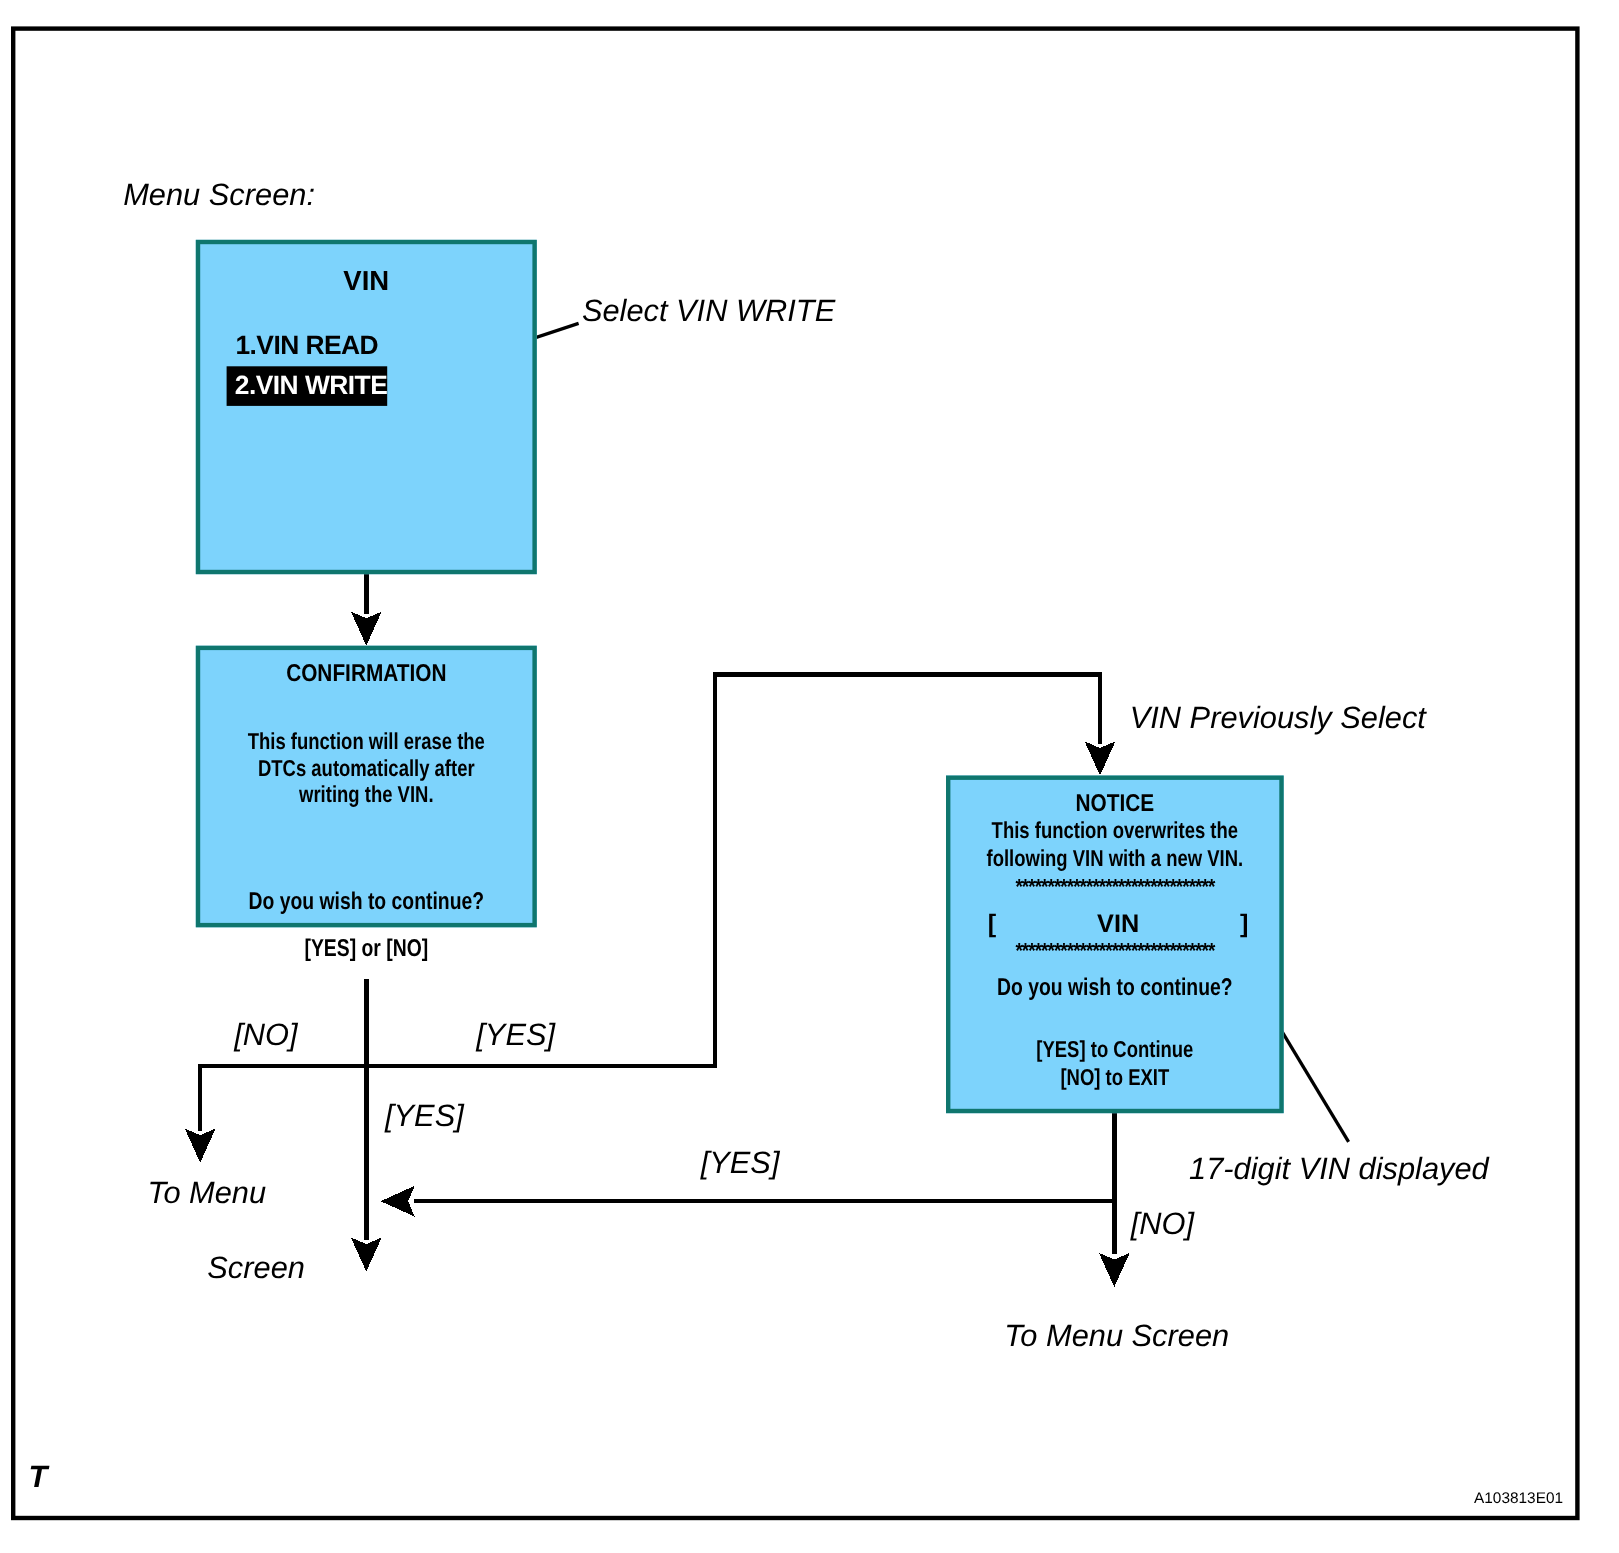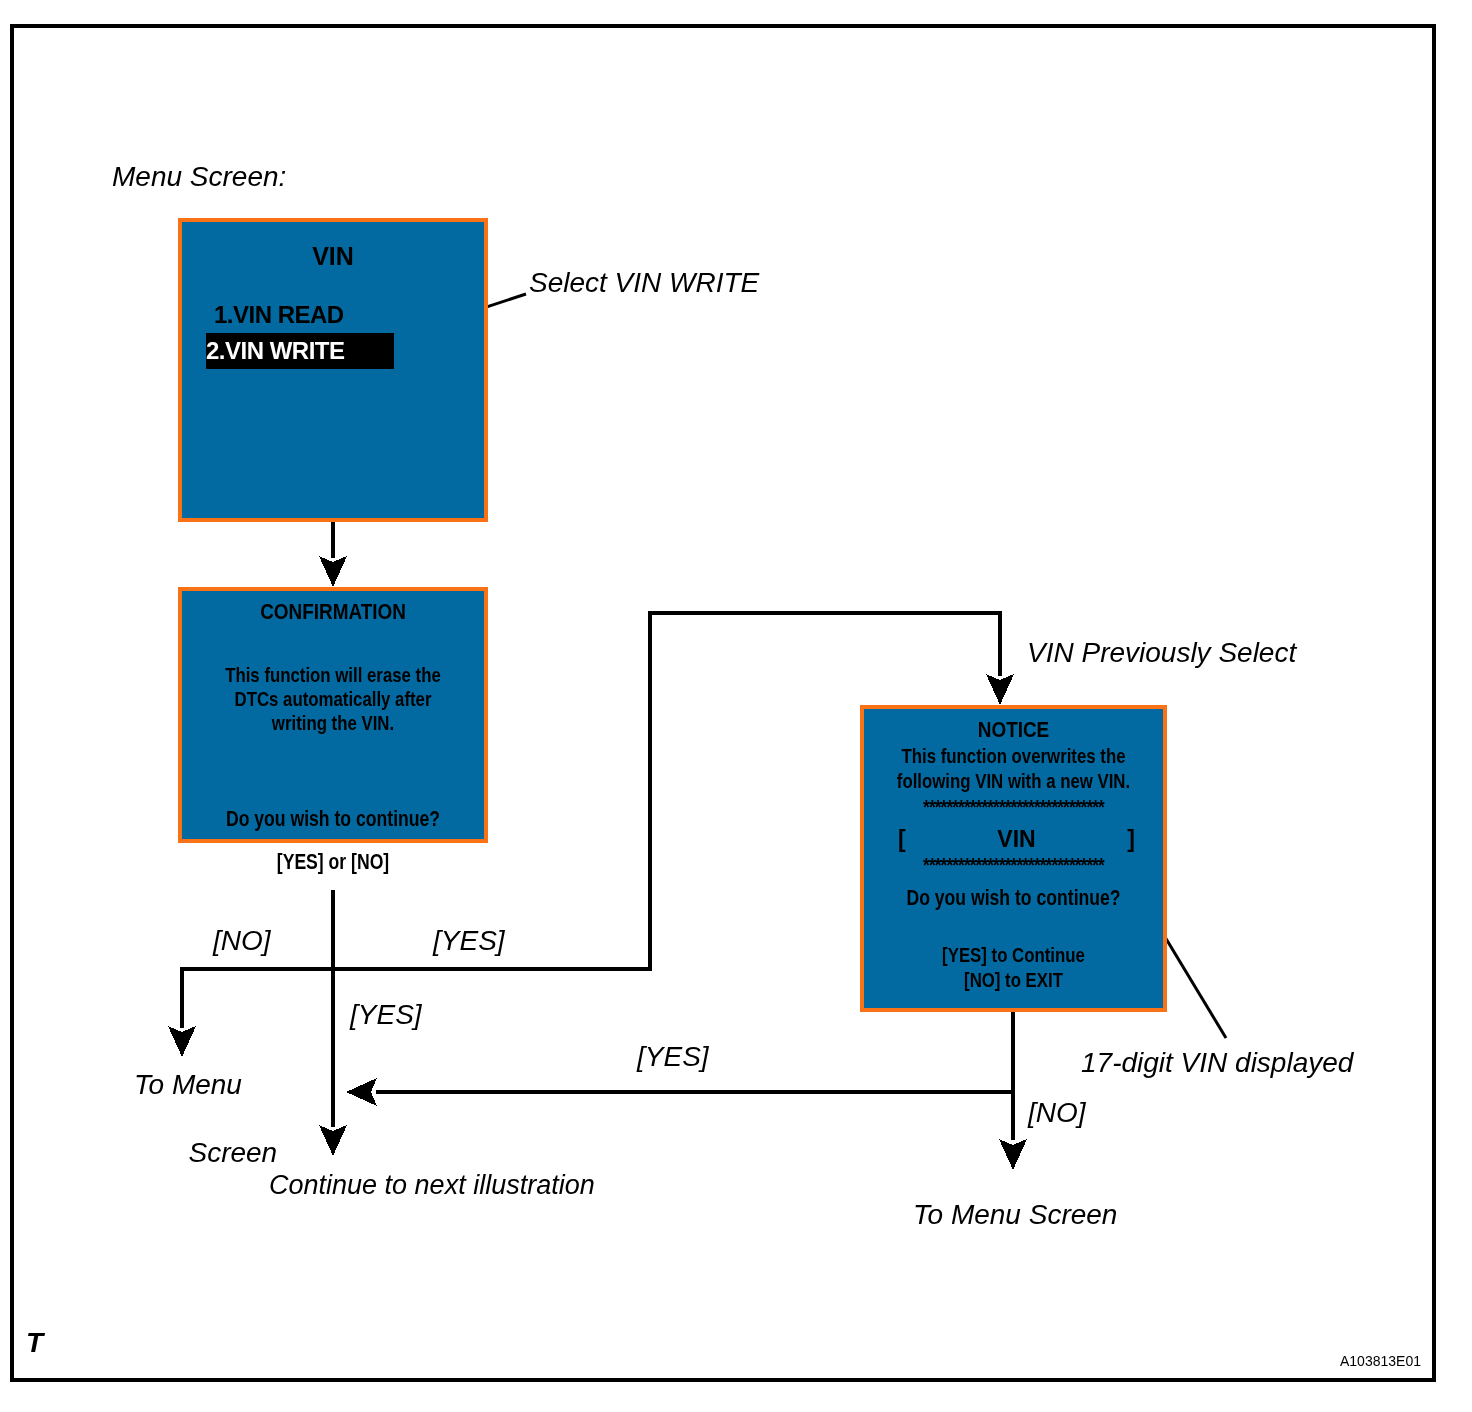--- a/index.html
+++ b/index.html
@@ -5,27 +5,27 @@
   html,body{margin:0;padding:0;background:#fff;}
   .canvas{
     position:relative;width:1472px;height:1412px;background:#ffffff;
     font-family:"Liberation Sans", sans-serif;color:#000;overflow:hidden;
   }
   .frame{position:absolute;left:10px;top:24px;width:1426px;height:1358px;
     border:4px solid #000;box-sizing:border-box;}
   svg.wires{position:absolute;left:0;top:0;width:1472px;height:1412px;}
   .label{position:absolute;font-size:28px;line-height:34px;white-space:pre;font-style:italic;}
   .label-sm{position:absolute;font-size:14px;line-height:20px;white-space:pre;}
-  .screen-box{position:absolute;border:4px solid #f97316;background:#0369a1;box-sizing:border-box;}
+  .screen-box{position:absolute;border:4px solid #0f766e;background:#7dd3fc;box-sizing:border-box;}
   .sc{position:absolute;left:0;right:0;text-align:center;font-weight:bold;white-space:pre;}
   .cond{transform:scaleX(0.8);}
   .cond9{transform:scaleX(0.86);}
   .menu-item{position:absolute;font-weight:bold;font-size:24px;letter-spacing:-0.5px;white-space:pre;}
-  .hilite{position:absolute;left:24px;top:111px;width:188px;height:36px;background:#000;color:#fff;
-    display:flex;align-items:center;justify-content:flex-start;font-weight:bold;font-size:24px;
+  .hilite{position:absolute;left:24px;top:111px;width:146px;height:36px;background:#000;color:#fff;
+    display:flex;align-items:center;justify-content:flex-end;font-weight:bold;font-size:24px;
     letter-spacing:-0.5px;white-space:pre;}
   .stars{font-size:20px;letter-spacing:-1px;line-height:16px;}
   .vinrow{position:absolute;left:34px;right:28px;display:flex;justify-content:space-between;
     font-weight:bold;font-size:23px;}
   .bold{font-weight:bold;}
 </style>
 </head>
 <body>
 
 <div class="canvas">
@@ -98,21 +98,20 @@
   </div>
 
   <div class="label" style="left:213px;top:924px;">[NO]</div>
   <div class="label" style="left:433px;top:924px;">[YES]</div>
   <div class="label" style="left:350px;top:998px;">[YES]</div>
   <div class="label" style="left:637px;top:1040px;">[YES]</div>
   <div class="label" style="left:1028px;top:1096px;">[NO]</div>
 
   <div class="label" style="left:134px;top:1068px;"><span>To Menu</span><br>
        <span>Screen</span></div>
-  <div class="label" style="left:269px;top:1168px;font-size:27px;">Continue to next illustration</div>
   <div class="label" style="left:913px;top:1198px;">To Menu Screen</div>
 
   <div class="label" style="left:1081px;top:1046px;">17-digit VIN displayed</div>
 
   <div class="label bold" style="left:26px;top:1326px;">T</div>
   <div class="label-sm" style="left:1340px;top:1351px;">A103813E01</div>
 
 </div>
 
 </body></html>

